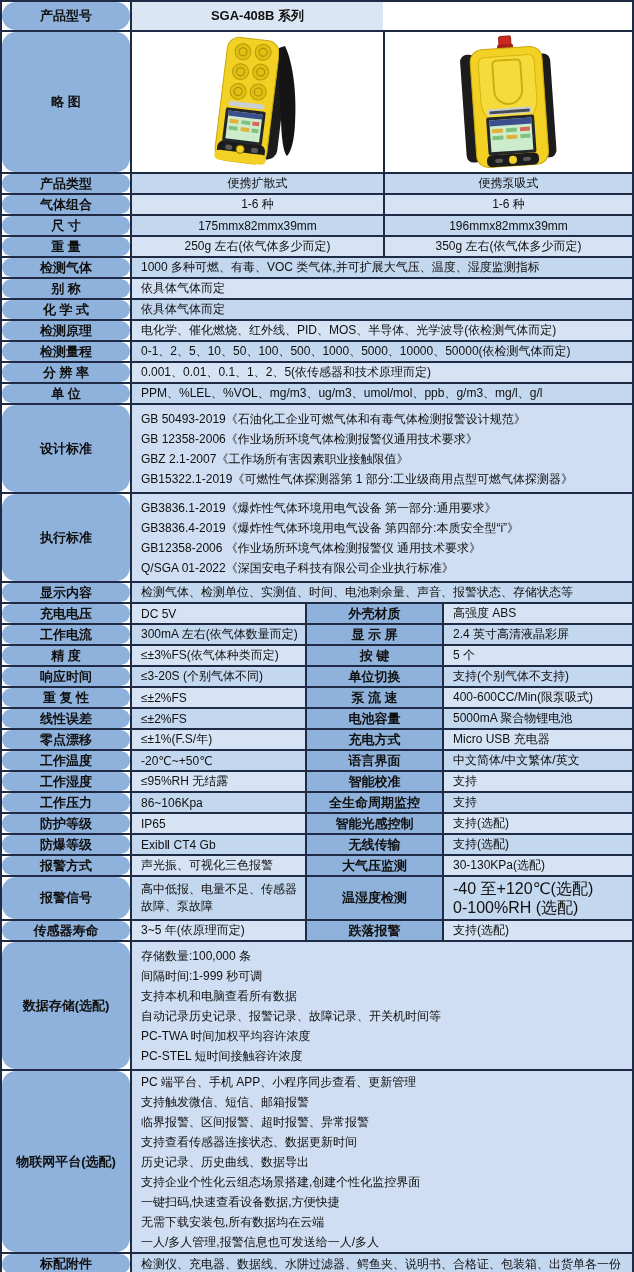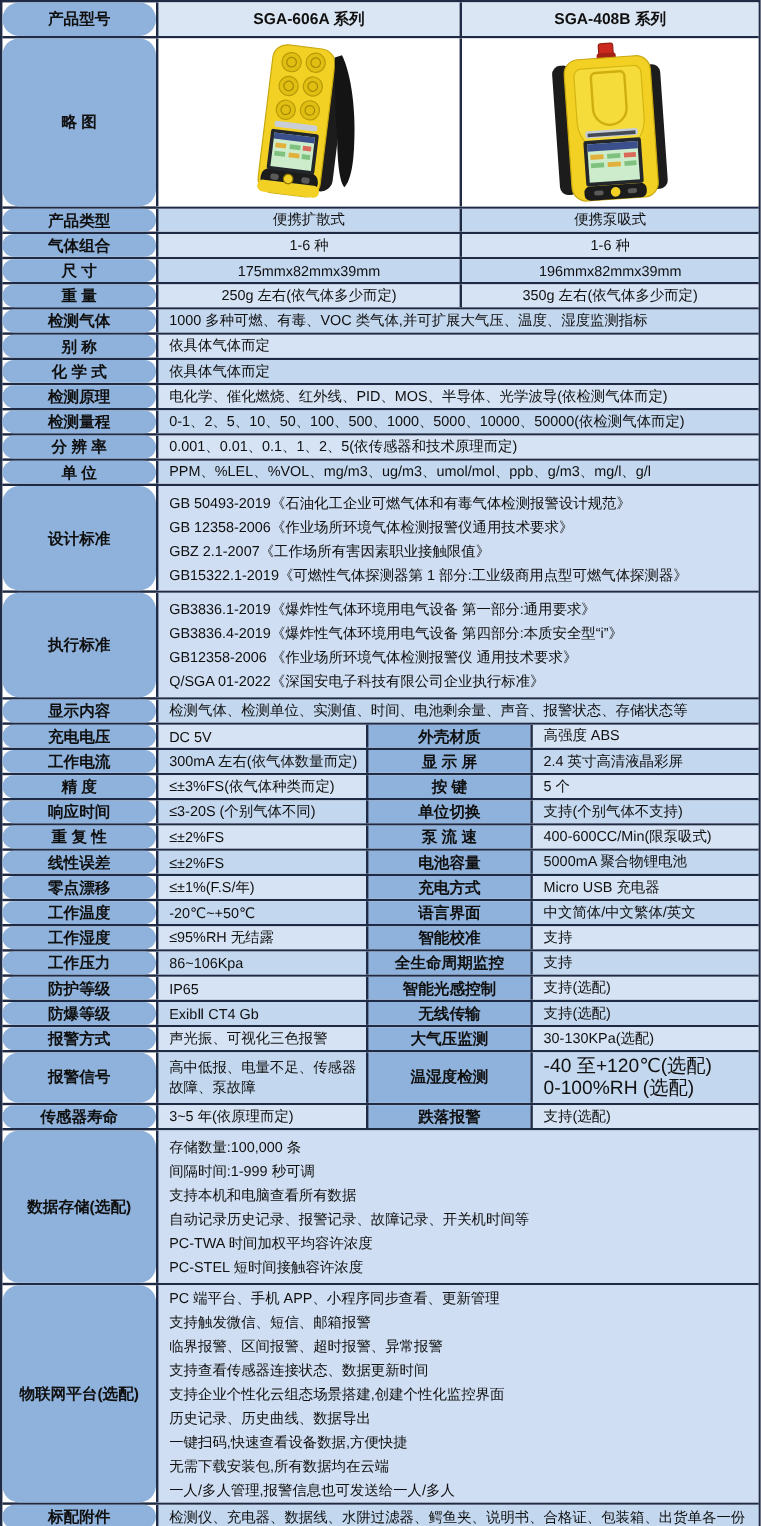--- a/index.html
+++ b/index.html
@@ -27,21 +27,20 @@
   .mline{flex-direction:column;align-items:flex-start;justify-content:center;}
   .mline .line{font-size:16px;line-height:19px;}
   .imgcell{background:var(--image_cell_bg);justify-content:center;}
 </style>
 </head>
 <body>
 
 <div id="spec-table">
     <div class="row t-h3" style="height: 28px;">
       <div class="cell lbl">产品型号</div>
-      <div class="cell hdr">SGA-606A 系列</div>
       <div class="cell hdr">SGA-408B 系列</div>
     </div>
     <div class="row t-img" style="height: 142px;">
       <div class="cell lbl">略 图</div>
       <div class="cell imgcell">
         <svg id="dev-a" width="170" height="136" viewBox="0 0 170 136">
     <g transform="rotate(7 85 68)">
       <rect x="88" y="14" width="22" height="110" rx="10" fill="#1c1c1c"></rect>
       <rect x="48" y="6" width="52" height="124" rx="12" fill="#f2d124" stroke="#c9a80e" stroke-width="1"></rect>
       <rect x="50" y="110" width="48" height="16" rx="7" fill="#1c1c1c"></rect>
@@ -282,22 +281,22 @@
         <div class="line">PC-STEL 短时间接触容许浓度</div>
       </div>
     </div>
     <div class="row t-b2" style="height: 183px;">
       <div class="cell lbl">物联网平台(选配)</div>
       <div class="cell blk">
         <div class="line">PC 端平台、手机 APP、小程序同步查看、更新管理</div>
         <div class="line">支持触发微信、短信、邮箱报警</div>
         <div class="line">临界报警、区间报警、超时报警、异常报警</div>
         <div class="line">支持查看传感器连接状态、数据更新时间</div>
+        <div class="line">历史记录、历史曲线、数据导出</div>
         <div class="line">支持企业个性化云组态场景搭建,创建个性化监控界面</div>
-        <div class="line">历史记录、历史曲线、数据导出</div>
         <div class="line">一键扫码,快速查看设备数据,方便快捷</div>
         <div class="line">无需下载安装包,所有数据均在云端</div>
         <div class="line">一人/多人管理,报警信息也可发送给一人/多人</div>
       </div>
     </div>
     <div class="row t-r2" style="height: 22px;">
       <div class="cell lbl">标配附件</div>
       <div class="cell val-l rd">检测仪、充电器、数据线、水阱过滤器、鳄鱼夹、说明书、合格证、包装箱、出货单各一份</div>
     </div>
   </div>

